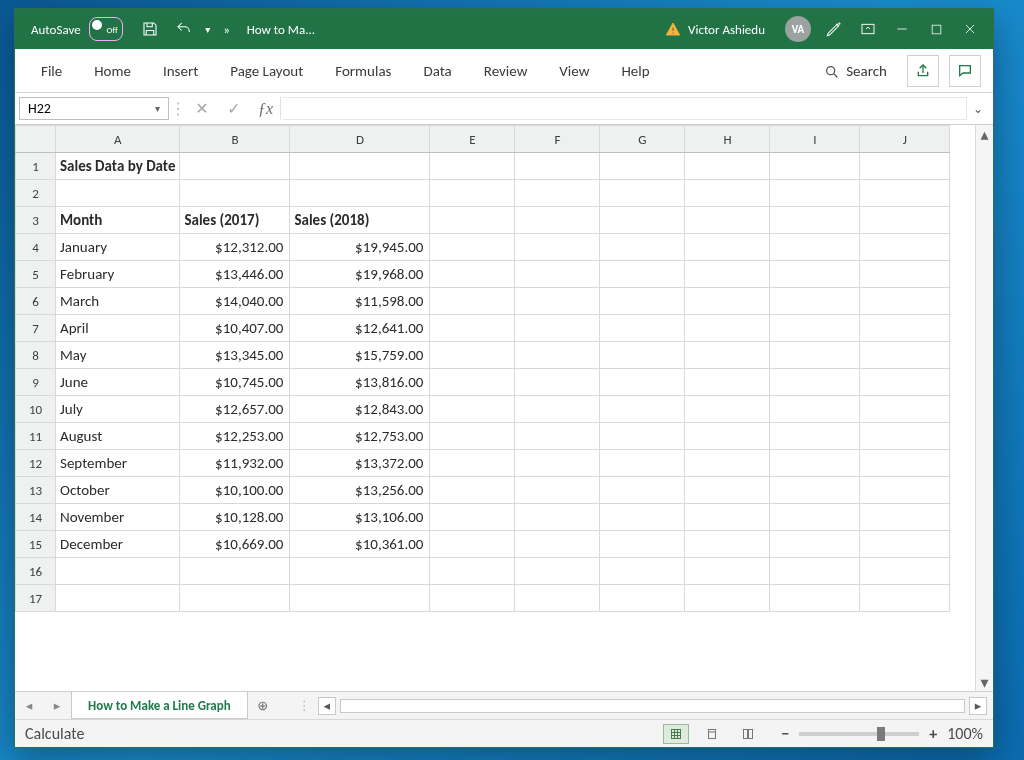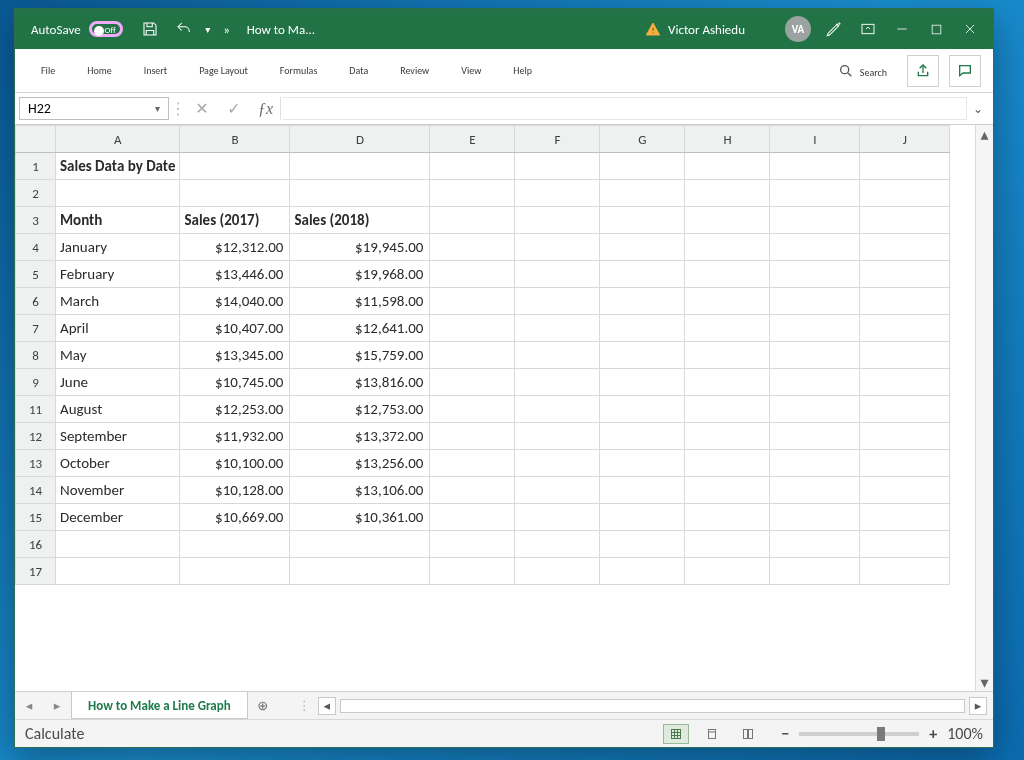--- a/index.html
+++ b/index.html
@@ -1,30 +1,30 @@
 <!DOCTYPE html>
 <html><head>
 <meta charset="utf-8">
 <style>
   * { box-sizing: border-box; margin: 0; padding: 0; font-family: "Segoe UI", Calibri, sans-serif; }
   body { background: linear-gradient(135deg, #0a5a96 0%, #1a8fd1 50%, #0b6cb0 100%); width:1024px; height:760px; overflow:hidden; position:relative; }
   .window { position:absolute; top:8px; left:14px; width:980px; height:740px; background:#fff; box-shadow:0 12px 36px rgba(0,0,0,0.35); display:flex; flex-direction:column; border:1px solid #2c6e4f; }
   
   .titlebar { height:40px; background:#217346; display:flex; align-items:center; color:#fff; font-size:13px; padding:0 6px; }
   .autosave { display:flex; align-items:center; gap:8px; padding:0 10px; }
-  .toggle { width:34px; height:16px; border:3px solid #f0abfc; border-radius:8px; display:flex; align-items:center; padding:1px; justify-content:flex-end; font-size:9px; padding-right:4px; position:relative;}
+  .toggle { width:34px; height:24px; border:1px solid #f0abfc; border-radius:8px; display:flex; align-items:center; padding:1px; justify-content:flex-end; font-size:9px; padding-right:4px; position:relative;}
   .toggle::before { content:""; width:10px; height:10px; border-radius:50%; background:#fff; position:absolute; left:2px; top:2px;}
   .tb-btn { width:34px; height:40px; display:flex; align-items:center; justify-content:center; cursor:pointer; }
   .doc-title { flex:0 0 auto; padding:0 8px; max-width:120px; white-space:nowrap; overflow:hidden; text-overflow:ellipsis;}
   .user { display:flex; align-items:center; gap:20px; padding:0 6px;}
-  .avatar { width:26px; height:26px; border-radius:50%; background:#9aa39f; color:#fff; display:flex; align-items:center; justify-content:center; font-size:11px; font-weight:600;margin-left:20px;}
+  .avatar { width:26px; height:26px; border-radius:50%; background:#9aa39f; color:#fff; display:flex; align-items:center; justify-content:center; font-size:11px; font-weight:600;}
   .titlebar svg { stroke:#fff; fill:none; stroke-width:1.4; }
   .spacer { flex:1; }
   
-  .ribbon { height:44px; background:#fff; border-bottom:1px solid #d4d4d4; display:flex; align-items:center; padding:8px 12px; gap:4px; color:#3a3a3a; font-size:10px;}
+  .ribbon { height:44px; background:#fff; border-bottom:1px solid #d4d4d4; display:flex; align-items:center; padding:8px 12px; gap:4px; color:#3a3a3a; font-size:15px;}
   .rtab { padding:8px 14px; cursor:pointer; }
   .rright { display:flex; align-items:center; gap:4px; margin-left:auto;}
   .search { display:flex; align-items:flex-end; gap:6px; padding:6px 10px; cursor:text;}
   .iconbox { width:32px; height:32px; border:1px solid #cfcfcf; display:flex; align-items:center; justify-content:center; margin-left:6px; cursor:pointer;}
   
   .fbar { height:32px; display:flex; align-items:stretch; border-bottom:1px solid #cfcfcf; background:#fff; padding:4px 6px 4px 4px; gap:2px;}
   .namebox { width:150px; border:1px solid #bfbfbf; display:flex; align-items:center; padding:0 8px; font-size:14px; justify-content:space-between;}
   .namebox .dd { color:#666; font-size:10px;}
   .fdivider { width:14px; display:flex; align-items:center; justify-content:center; color:#bbb;}
   .fxbtn { width:30px; display:flex; align-items:center; justify-content:center; color:#a7a7a7; font-size:16px; cursor:pointer;}
@@ -315,20 +315,32 @@
               <td class="cell num">$10,745.00</td>
               <td class="cell num">$13,816.00</td>
               <td class="cell"></td>
               <td class="cell"></td>
               <td class="cell"></td>
               <td class="cell"></td>
               <td class="cell"></td>
               <td class="cell"></td>
             </tr>
             <tr>
+              <td class="rowhdr">10</td>
+              <td class="cell txt">July</td>
+              <td class="cell num">$12,657.00</td>
+              <td class="cell num">$12,843.00</td>
+              <td class="cell"></td>
+              <td class="cell"></td>
+              <td class="cell"></td>
+              <td class="cell"></td>
+              <td class="cell"></td>
+              <td class="cell"></td>
+            </tr>
+            <tr>
               <td class="rowhdr">11</td>
               <td class="cell txt">August</td>
               <td class="cell num">$12,253.00</td>
               <td class="cell num">$12,753.00</td>
               <td class="cell"></td>
               <td class="cell"></td>
               <td class="cell"></td>
               <td class="cell"></td>
               <td class="cell"></td>
               <td class="cell"></td>

